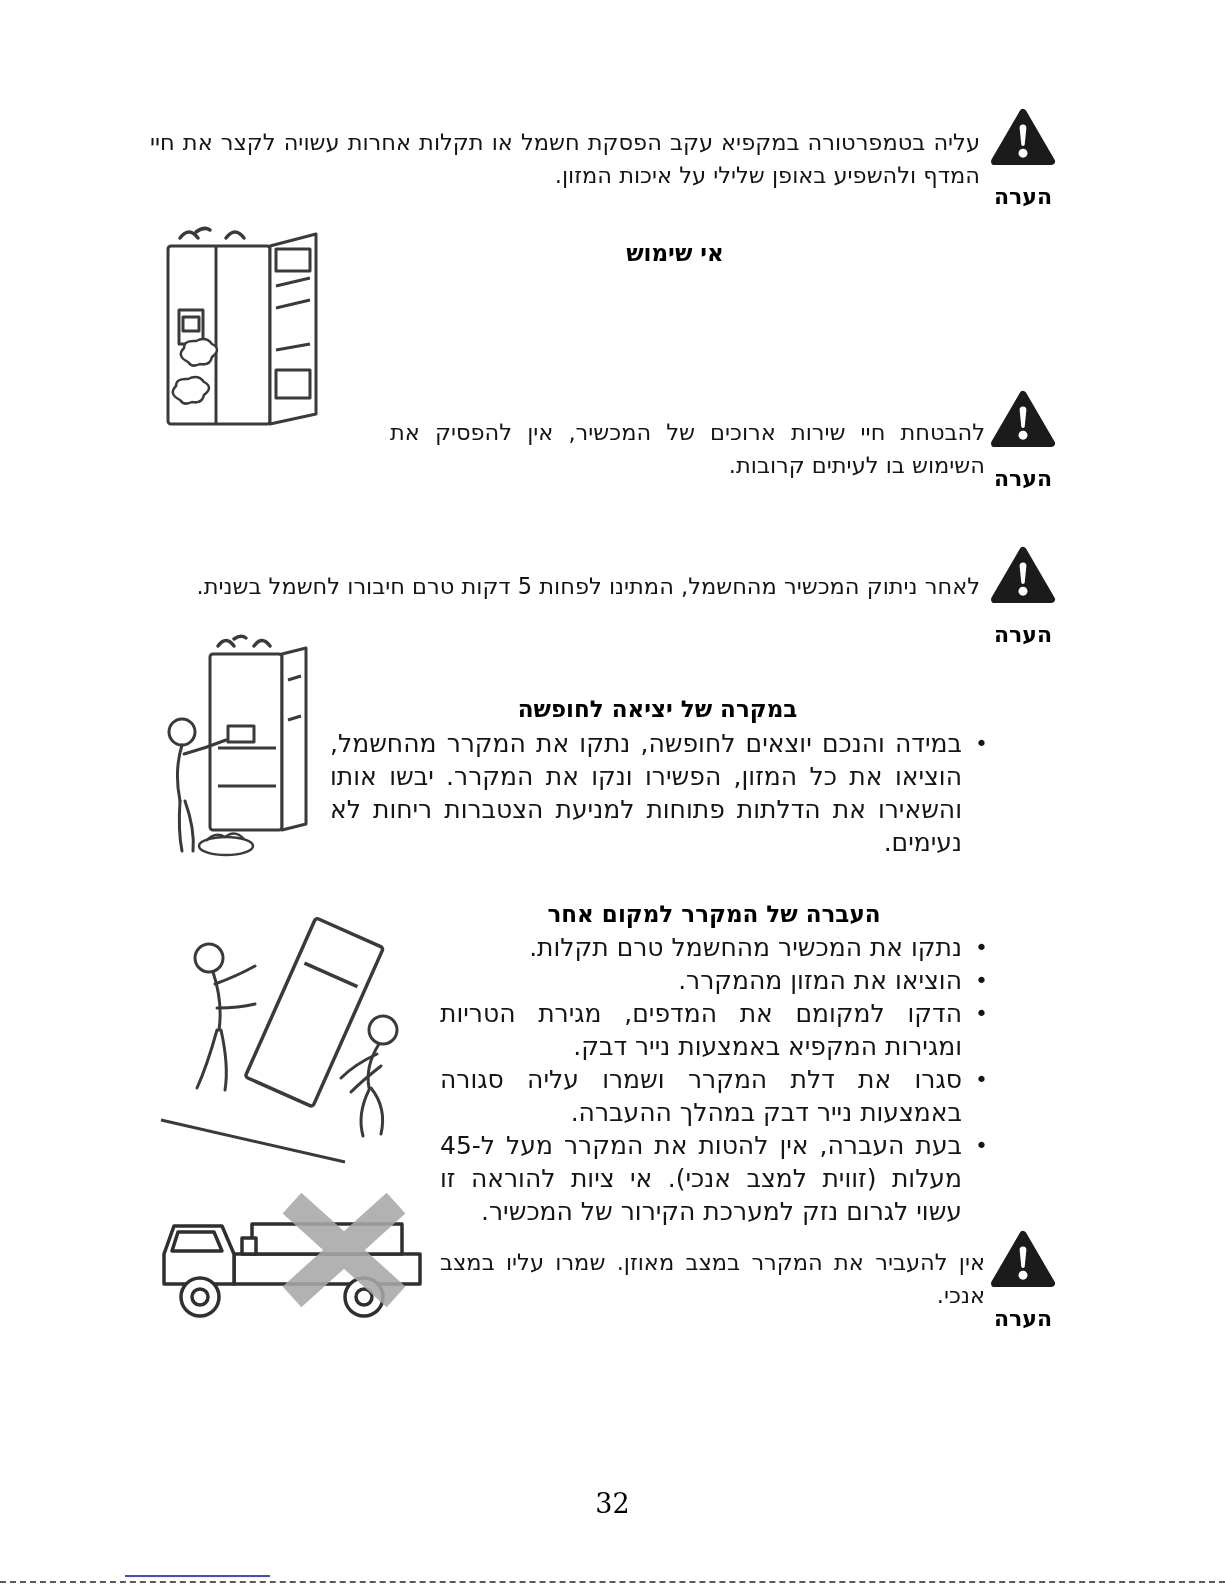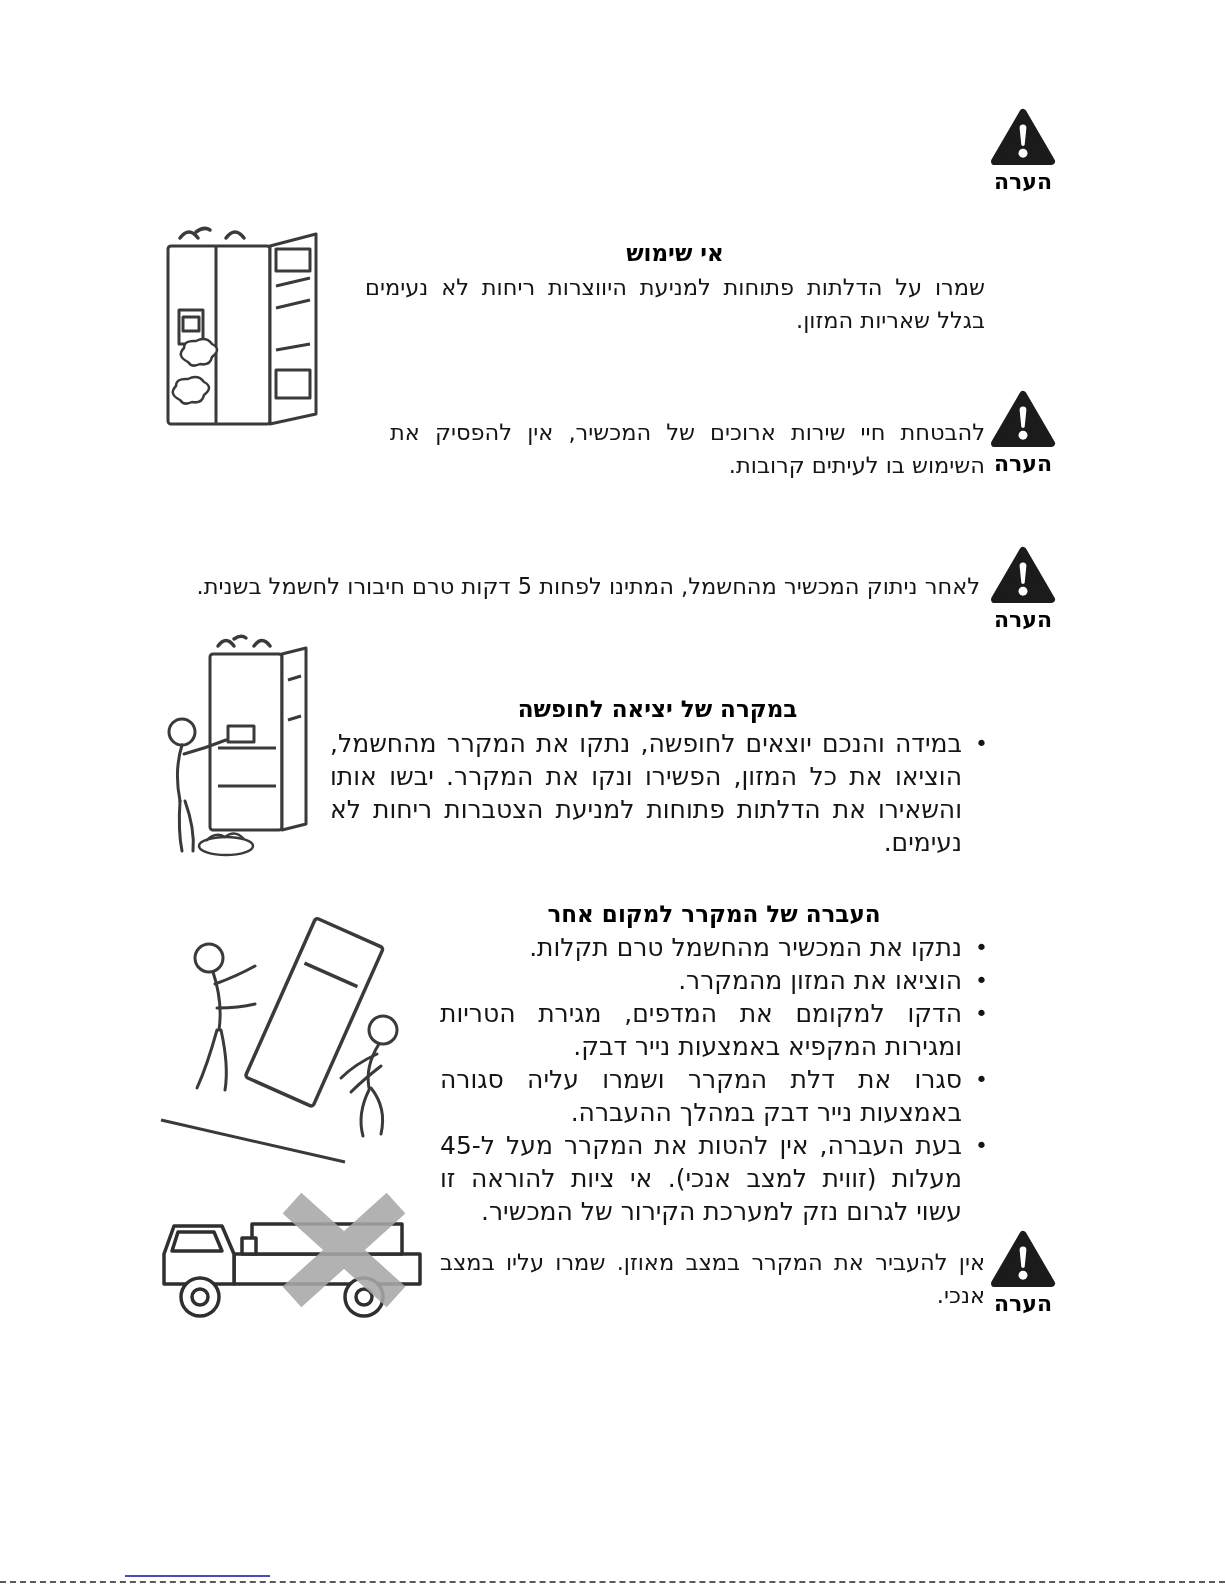--- a/index.html
+++ b/index.html
@@ -14,21 +14,21 @@
     text-align:justify; color:#151515;
   }
   .txt p { text-align:justify; }
   .hd {
     position:absolute; font-size:23px; line-height:31px; font-weight:bold;
     text-align:center; color:#000;
   }
   .note-marker { position:absolute; width:86px; text-align:center; }
   .note-marker svg { display:block; margin:0 auto; }
   .note-label {
-    font-weight:bold; font-size:22px; line-height:26px; margin-top:3px;
+    font-weight:bold; font-size:22px; line-height:26px; margin-top:18px;
     color:#000; text-align:center;
   }
   .bullet-row { display:flex; align-items:flex-start; }
   .bullet-dot { flex:0 0 26px; width:26px; font-size:22px; line-height:33px; text-align:right; }
   .bullet-text { flex:1; font-size:25px; line-height:33px; text-align:justify; }
   .illus { position:absolute; }
   .illus svg { width:100%; height:100%; display:block; }
   .page-number {
     position:absolute; left:0; top:1488px; width:100%;
     text-align:center; font-family:"DejaVu Serif", serif;
@@ -49,20 +49,21 @@
 <div class="page">
 
   <div class="note-marker" style="left:980px; top:108px;">
     <svg width="66" height="58" viewBox="0 0 100 88">
       <path d="M50 7 L93 81 L7 81 Z" fill="#1b1b1b" stroke="#1b1b1b" stroke-width="11" stroke-linejoin="round"></path>
       <path d="M50 25 C53.4 25 55.6 27.4 55.1 30.8 L52.6 55.5 C52.3 58.4 47.7 58.4 47.4 55.5 L44.9 30.8 C44.4 27.4 46.6 25 50 25 Z" fill="#ffffff"></path>
       <circle cx="50" cy="68.5" r="6.8" fill="#ffffff"></circle>
     </svg>
     <div class="note-label">הערה</div>
   </div>
+  <p class="txt" style="left:150px; top:126px; width:830px;">עליה בטמפרטורה במקפיא עקב הפסקת חשמל או תקלות אחרות עשויה לקצר את חיי המדף ולהשפיע באופן שלילי על איכות המזון.</p>
 
   <div class="illus" style="left:152px; top:222px; width:200px; height:225px;">
     <svg viewBox="0 0 200 225">
       <g fill="#ffffff" stroke="#3a3a3a" stroke-width="3" stroke-linejoin="round">
         <rect x="16" y="24" width="102" height="178" rx="3"></rect>
         <line x1="64" y1="24" x2="64" y2="202"></line>
         <rect x="27" y="88" width="24" height="34"></rect>
         <rect x="31" y="95" width="16" height="14"></rect>
         <polygon points="118,24 164,12 164,192 118,202"></polygon>
         <rect x="124" y="27" width="34" height="22"></rect>
@@ -78,21 +79,20 @@
       </g>
       <g fill="#ffffff" stroke="#3a3a3a" stroke-width="2.5" stroke-linejoin="round">
         <path d="M36 140 q-12 -6 -4 -14 q0 -8 12 -7 q10 -5 16 3 q10 5 0 13 q-2 9 -12 7 q-8 4 -12 -2 z"></path>
         <path d="M28 178 q-12 -6 -4 -14 q0 -8 12 -7 q10 -5 16 3 q10 5 0 13 q-2 9 -12 7 q-8 4 -12 -2 z"></path>
       </g>
     </svg>
   </div>
 
   <h3 class="hd" style="left:365px; top:238px; width:620px;">אי שימוש</h3>
   <div class="txt" style="left:365px; top:271px; width:620px;">
-    <p>שמרו על הדלתות פתוחות למניעת היווצרות ריחות לא נעימים בגלל שאריות המזון.</p>
   </div>
 
   <div class="note-marker" style="left:980px; top:390px;">
     <svg width="66" height="58" viewBox="0 0 100 88">
       <path d="M50 7 L93 81 L7 81 Z" fill="#1b1b1b" stroke="#1b1b1b" stroke-width="11" stroke-linejoin="round"></path>
       <path d="M50 25 C53.4 25 55.6 27.4 55.1 30.8 L52.6 55.5 C52.3 58.4 47.7 58.4 47.4 55.5 L44.9 30.8 C44.4 27.4 46.6 25 50 25 Z" fill="#ffffff"></path>
       <circle cx="50" cy="68.5" r="6.8" fill="#ffffff"></circle>
     </svg>
     <div class="note-label">הערה</div>
   </div>
@@ -217,16 +217,17 @@
   <div class="note-marker" style="left:980px; top:1230px;">
     <svg width="66" height="58" viewBox="0 0 100 88">
       <path d="M50 7 L93 81 L7 81 Z" fill="#1b1b1b" stroke="#1b1b1b" stroke-width="11" stroke-linejoin="round"></path>
       <path d="M50 25 C53.4 25 55.6 27.4 55.1 30.8 L52.6 55.5 C52.3 58.4 47.7 58.4 47.4 55.5 L44.9 30.8 C44.4 27.4 46.6 25 50 25 Z" fill="#ffffff"></path>
       <circle cx="50" cy="68.5" r="6.8" fill="#ffffff"></circle>
     </svg>
     <div class="note-label">הערה</div>
   </div>
   <p class="txt" style="left:440px; top:1246px; width:545px;">אין להעביר את המקרר במצב מאוזן. שמרו עליו במצב אנכי.</p>
 
+  <div class="page-number">32</div>
   <div class="footer-blue-line"></div>
   <div class="footer-dashed"></div>
 
 </div>
 
 </body></html>

